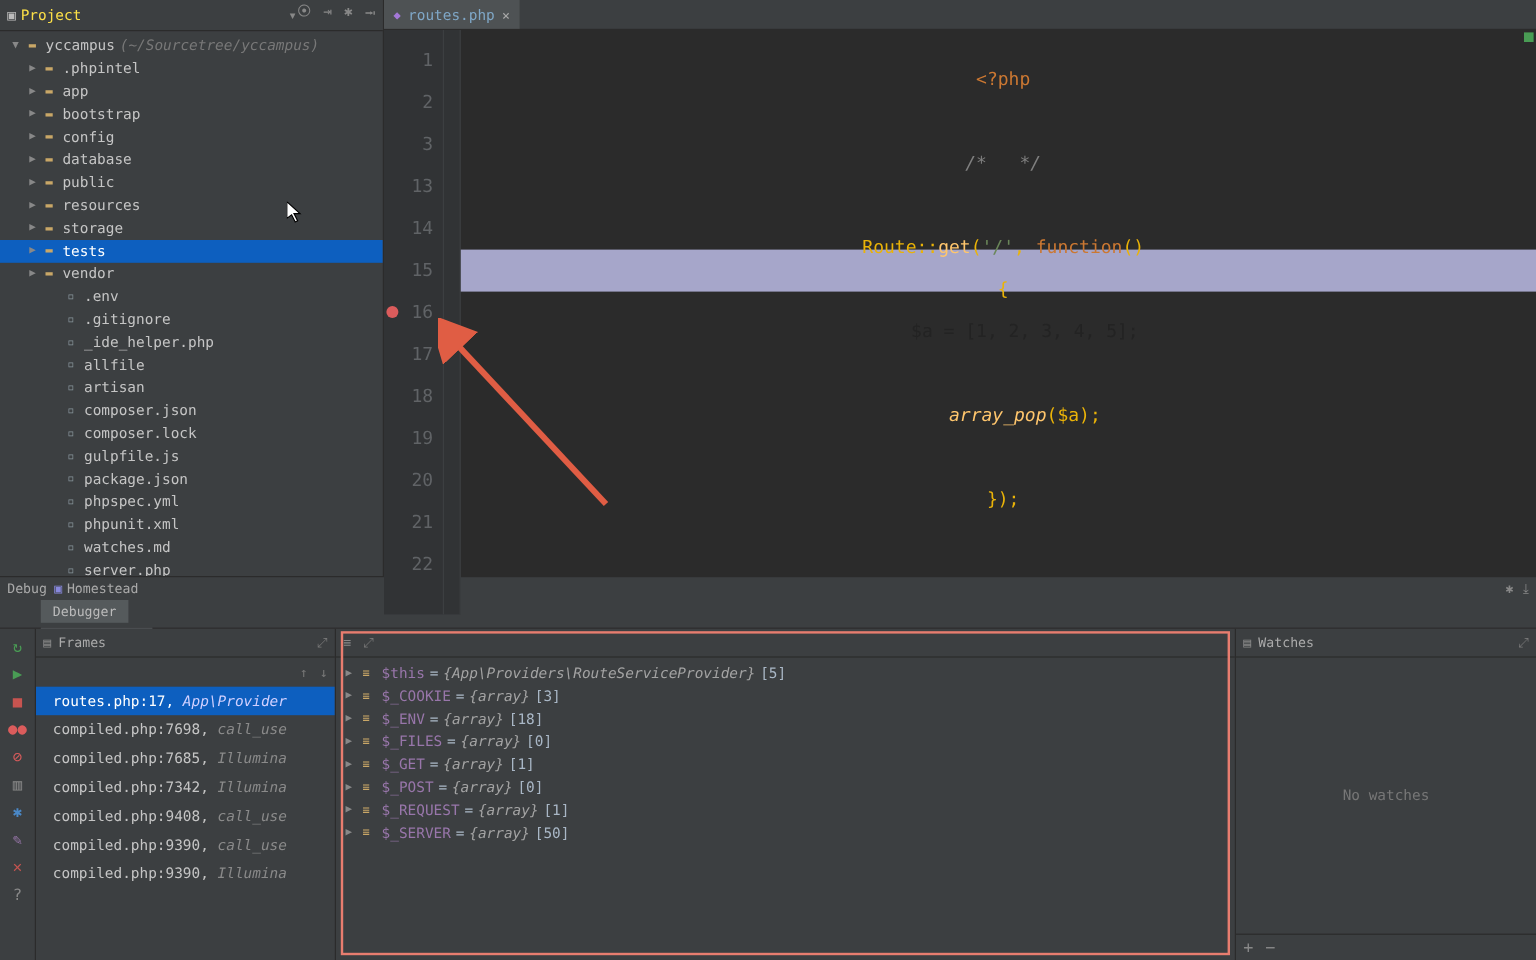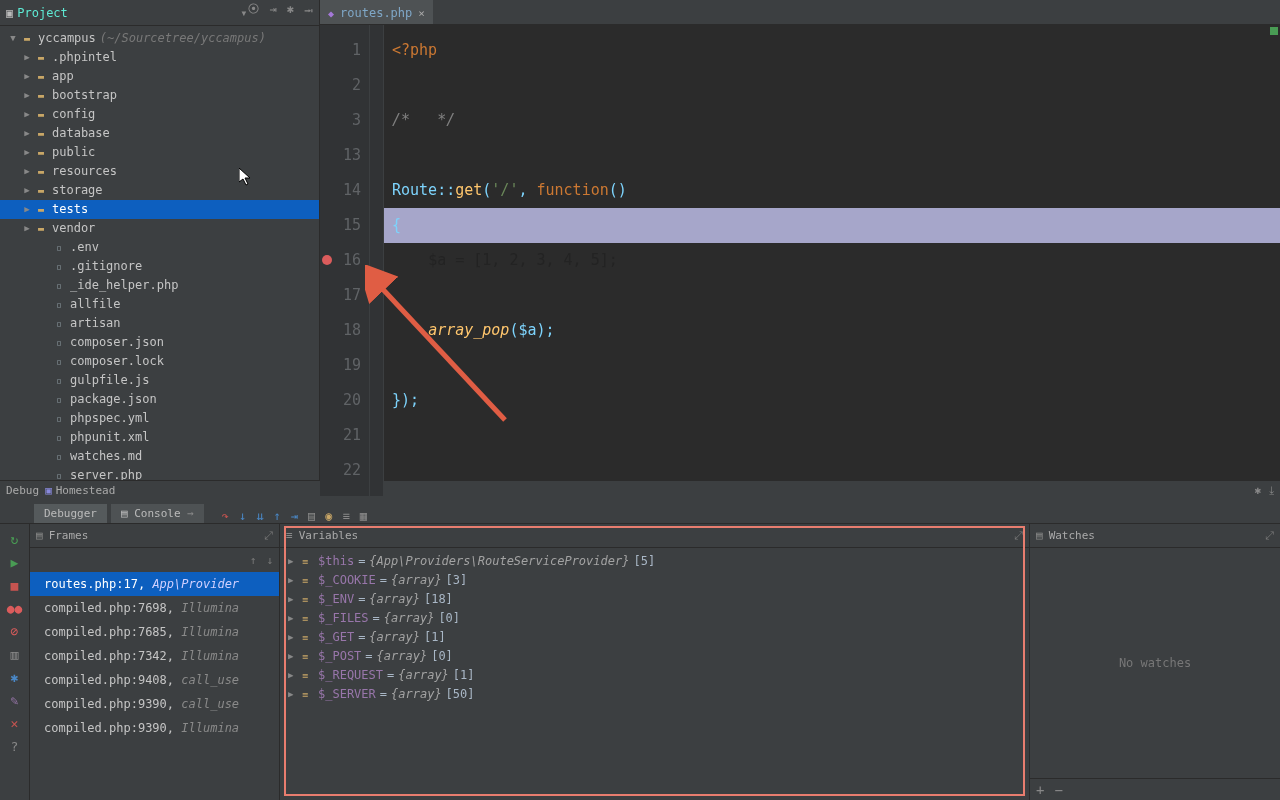--- a/index.html
+++ b/index.html
@@ -31,21 +31,21 @@
 }
 .sidebar-header {
   height: 26px;
   background: #3c3f41;
   display: flex;
   align-items: center;
   padding: 0 6px;
   border-bottom: 1px solid #2b2b2b;
   font-size: 12px;
 }
-.sidebar-header .title { color: #5eead4; margin-left: 4px; flex: 1; }
+.sidebar-header .title { color: #fde047; margin-left: 4px; flex: 1; }
 .sidebar-header .icons { display: flex; gap: 10px; color: #888; }
 .sidebar-header .icons span { cursor: pointer; font-size: 12px; }
 .tree {
   flex: 1;
   overflow: hidden;
   padding-top: 3px;
   font-size: 12px;
   line-height: 19px;
 }
 .tree-row {
@@ -112,37 +112,38 @@
 }
 .gutter .gline { height: 35px; }
 .fold-marks {
   width: 14px;
   background: #313335;
   border-right: 1px solid #3c3f41;
   position: relative;
 }
 .code {
   flex: 1;
-  padding: 8px 0 8px 8px;
+  padding: 24px 0 8px 8px;
   line-height: 35px;
   position: relative;
+  text-align: center;
 }
 .code-line { height: 35px; white-space: pre; position: relative; }
 .hl-line {
   position: absolute;
   left: 0; right: 0;
   background: #a6a6ca;
   height: 35px;
   z-index: 0;
 }
 .code-line span { position: relative; z-index: 1; }
 .k-keyword { color: #cc7832; }
 .k-func { color: #ffc66d; }
 .k-string { color: #6a8759; }
-.k-text { color: #7dd3fc; }
+.k-text { color: #eab308; }
 .k-comment { color: #808080; font-style: italic; }
 .k-dark { color: #232323; }
 .breakpoint {
   position: absolute;
   left: 2px;
   width: 10px;
   height: 10px;
   border-radius: 50%;
   background: #db5c5c;
   top: 12px;
@@ -186,24 +187,25 @@
 }
 .debug-bar .bug { color: #aaa; margin-right: 6px; }
 .debug-bar .cfg-icon { color: #8888dd; margin-right: 4px; }
 .debug-bar .spacer { flex: 1; }
 .debug-bar .gear { color: #888; cursor: pointer; margin-left: 8px; }
 
 .debug-tabs {
   height: 24px;
   background: #3c3f41;
   display: flex;
-  align-items: flex-end;
+  align-items: flex-start;
   padding-left: 34px;
   gap: 4px;
   border-bottom: 1px solid #2b2b2b;
+  flex-direction: column;
 }
 .dtab {
   padding: 3px 10px;
   background: #4e5254;
   color: #bbb;
   font-size: 11px;
   cursor: pointer;
 }
 .dtab.active { background: #555a5c; }
 .debug-toolbar-icons { display: flex; gap: 10px; margin-left: 14px; color: #888; }
@@ -515,33 +517,32 @@
         <span class="ph-icon">▤</span>
         <span class="ph-title">Frames</span>
         <span class="ph-ctrl">⤢</span>
       </div>
       <div class="panel-header" style="justify-content:flex-end;border-bottom:none">
         <span class="ph-ctrl">↑</span>
         <span class="ph-ctrl">↓</span>
       </div>
       <div class="frames-list" id="frames-list">
           <div class="frame-row selected"><span class="loc">routes.php:17,</span> <span class="ctx">App\Provider</span></div>
-          <div class="frame-row"><span class="loc">compiled.php:7698,</span> <span class="ctx">Illumina</span></div>
+          <div class="frame-row"><span class="loc">compiled.php:7698,</span> <span class="ctx">call_use</span></div>
           <div class="frame-row"><span class="loc">compiled.php:7685,</span> <span class="ctx">Illumina</span></div>
           <div class="frame-row"><span class="loc">compiled.php:7342,</span> <span class="ctx">Illumina</span></div>
           <div class="frame-row"><span class="loc">compiled.php:9408,</span> <span class="ctx">call_use</span></div>
           <div class="frame-row"><span class="loc">compiled.php:9390,</span> <span class="ctx">call_use</span></div>
           <div class="frame-row"><span class="loc">compiled.php:9390,</span> <span class="ctx">Illumina</span></div>
         </div>
     </div>
 
     <div class="panel vars-panel">
       <div class="panel-header">
         <span class="ph-icon">≡</span>
-        <span class="ph-title">Variables</span>
         <span class="ph-ctrl">⤢</span>
       </div>
       <div class="vars-list" id="vars-list">
           <div class="var-row">
             <span class="varrow">▶</span>
             <span class="vicon">≡</span>
             <span class="vname">$this</span>
             <span class="veq"> = </span>
             <span class="vtype">{App\Providers\RouteServiceProvider}</span> 
             <span class="vcount">[5]</span>

